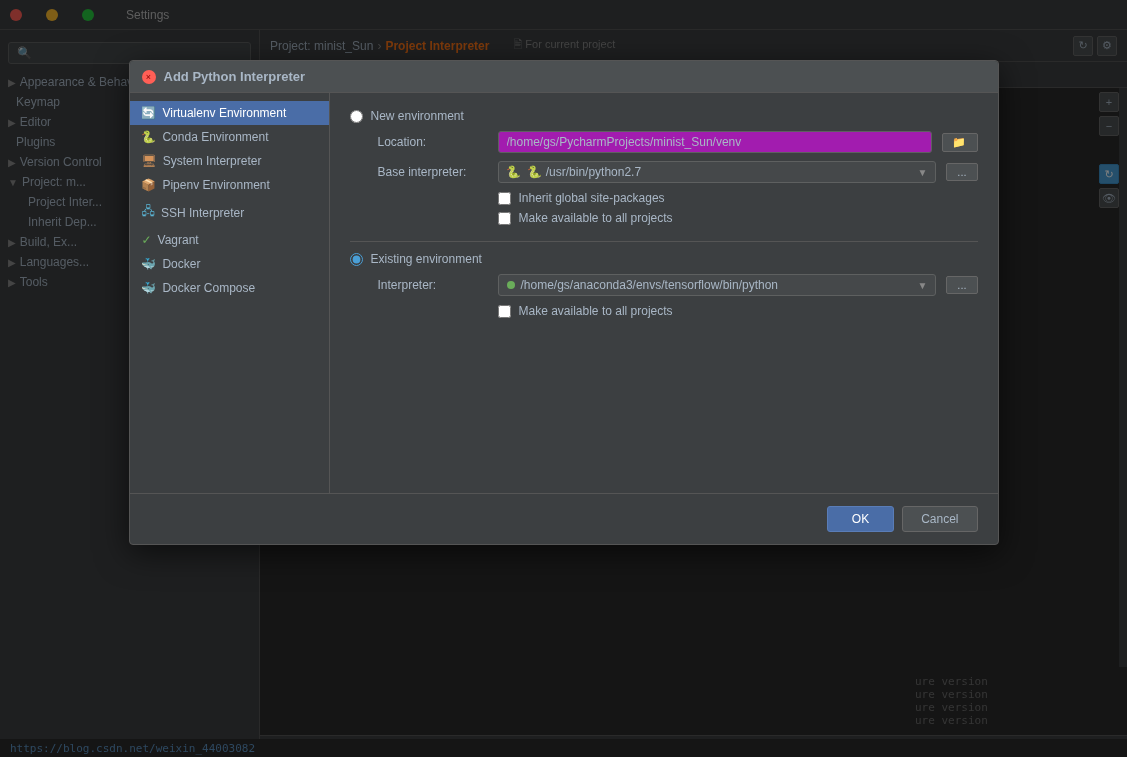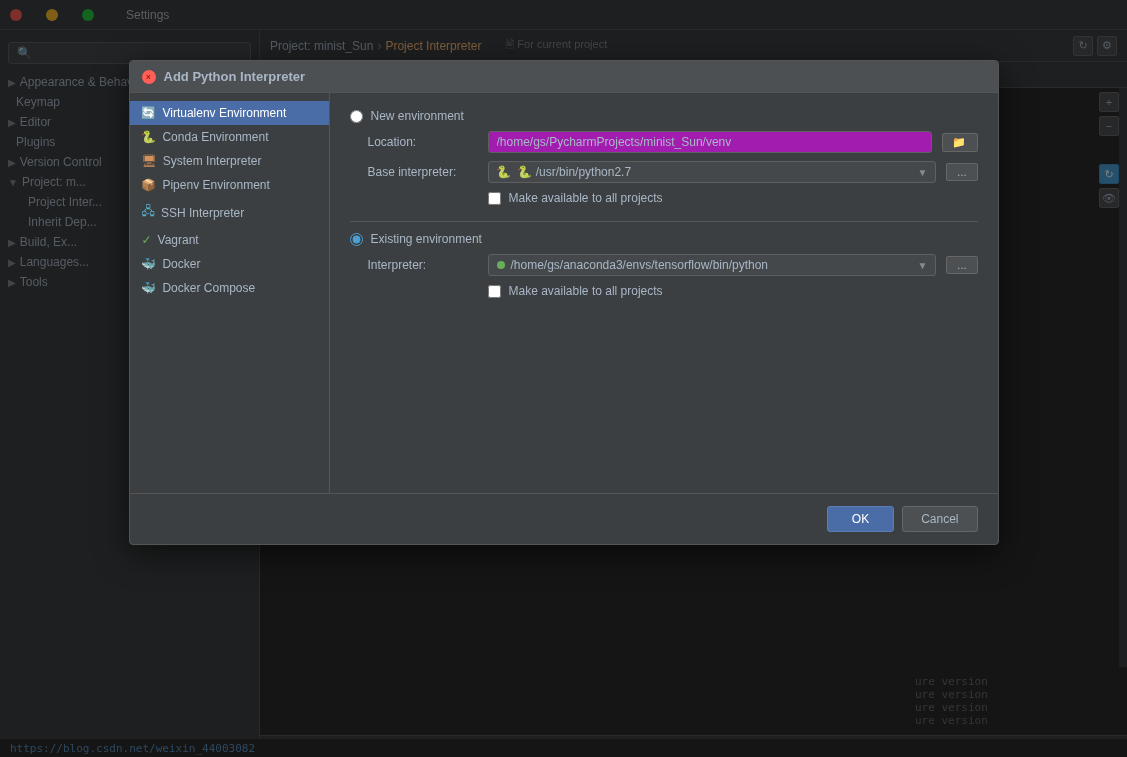--- a/index.html
+++ b/index.html
@@ -106,21 +106,21 @@
     }
 
     .breadcrumb {
       color: #a9b7c6;
       font-size: 12px;
       display: flex;
       align-items: flex-end;
       gap: 4px;
     }
     .breadcrumb-sep { color: #888; }
-    .breadcrumb-active { color: #fdba74; font-weight: 400; }
+    .breadcrumb-active { color: #f97316; font-weight: 700; }
 
     .for-current-project {
       margin-left: 20px;
       color: #888;
       font-size: 11px;
     }
 
     
     .status-bar {
       position: absolute;
@@ -258,21 +258,21 @@
       accent-color: #4a9fd6;
       cursor: pointer;
     }
 
     .radio-label {
       font-size: 12px;
       color: #a9b7c6;
     }
 
     .form-section {
-      margin-left: 18px;
+      margin-left: 28px;
       margin-bottom: 10px;
     }
 
     .form-row {
       display: flex;
       align-items: center;
       gap: 10px;
       margin-bottom: 8px;
     }
 
@@ -607,20 +607,24 @@
             <div class="form-row">
               <span class="form-label">Base interpreter:</span>
               <div class="interpreter-dropdown">
                 <span>🐍</span>
                 <span style="font-size:12px; color: #a9b7c6;">🐍 /usr/bin/python2.7</span>
                 <span class="interpreter-dropdown-arrow">▼</span>
               </div>
               <button class="btn-browse">...</button>
             </div>
             <div class="checkbox-row" style="margin-left: 120px;">
+              <input type="checkbox" class="checkbox-input" id="inherit" style="">
+              <label class="checkbox-label" for="inherit">Inherit global site-packages</label>
+            </div>
+            <div class="checkbox-row" style="margin-left: 120px;">
               <input type="checkbox" class="checkbox-input" id="make-avail-new" style="">
               <label class="checkbox-label" for="make-avail-new">Make available to all projects</label>
             </div>
           </div>
         </div>
 
         <div class="divider-section"></div>
 
         <div class="radio-group">
           <div class="radio-row">

